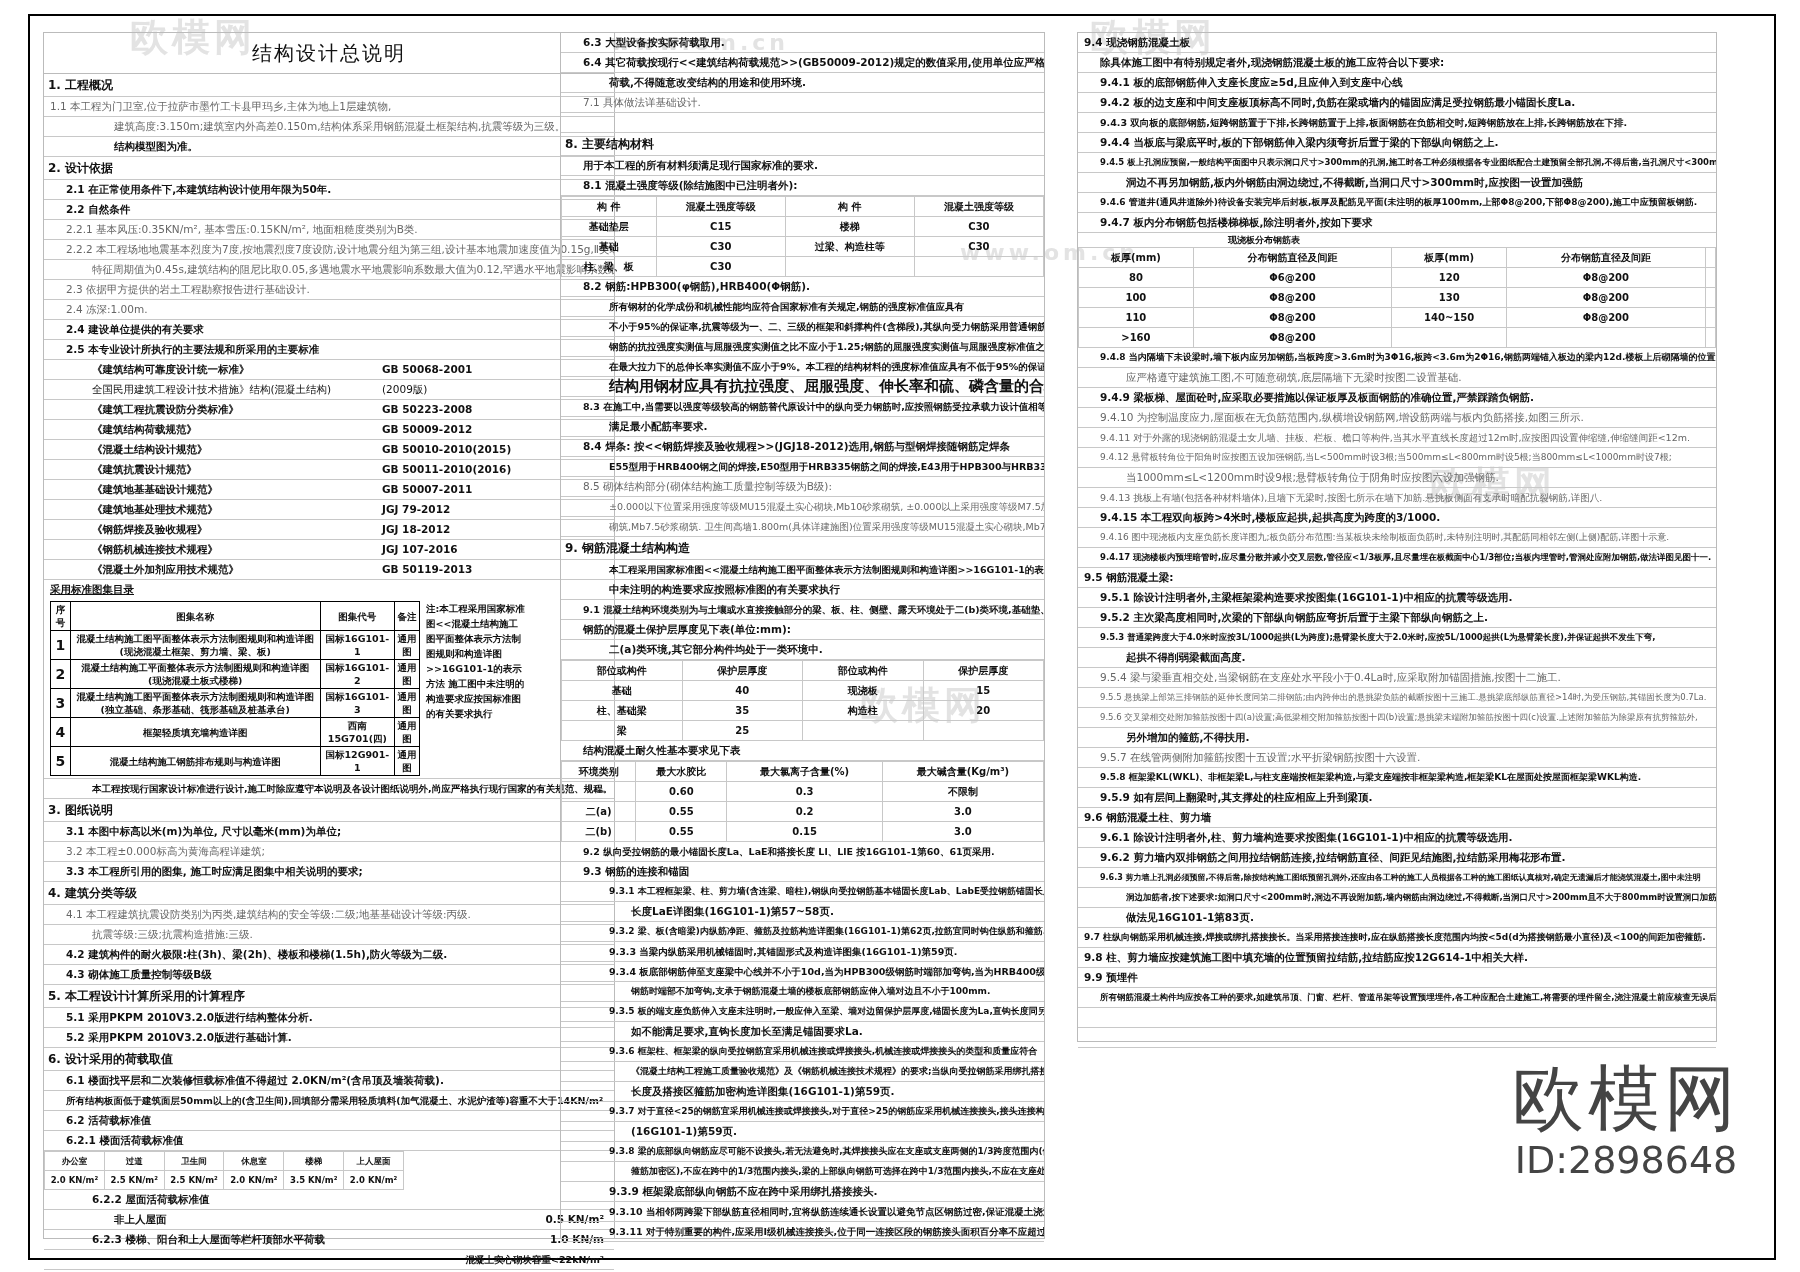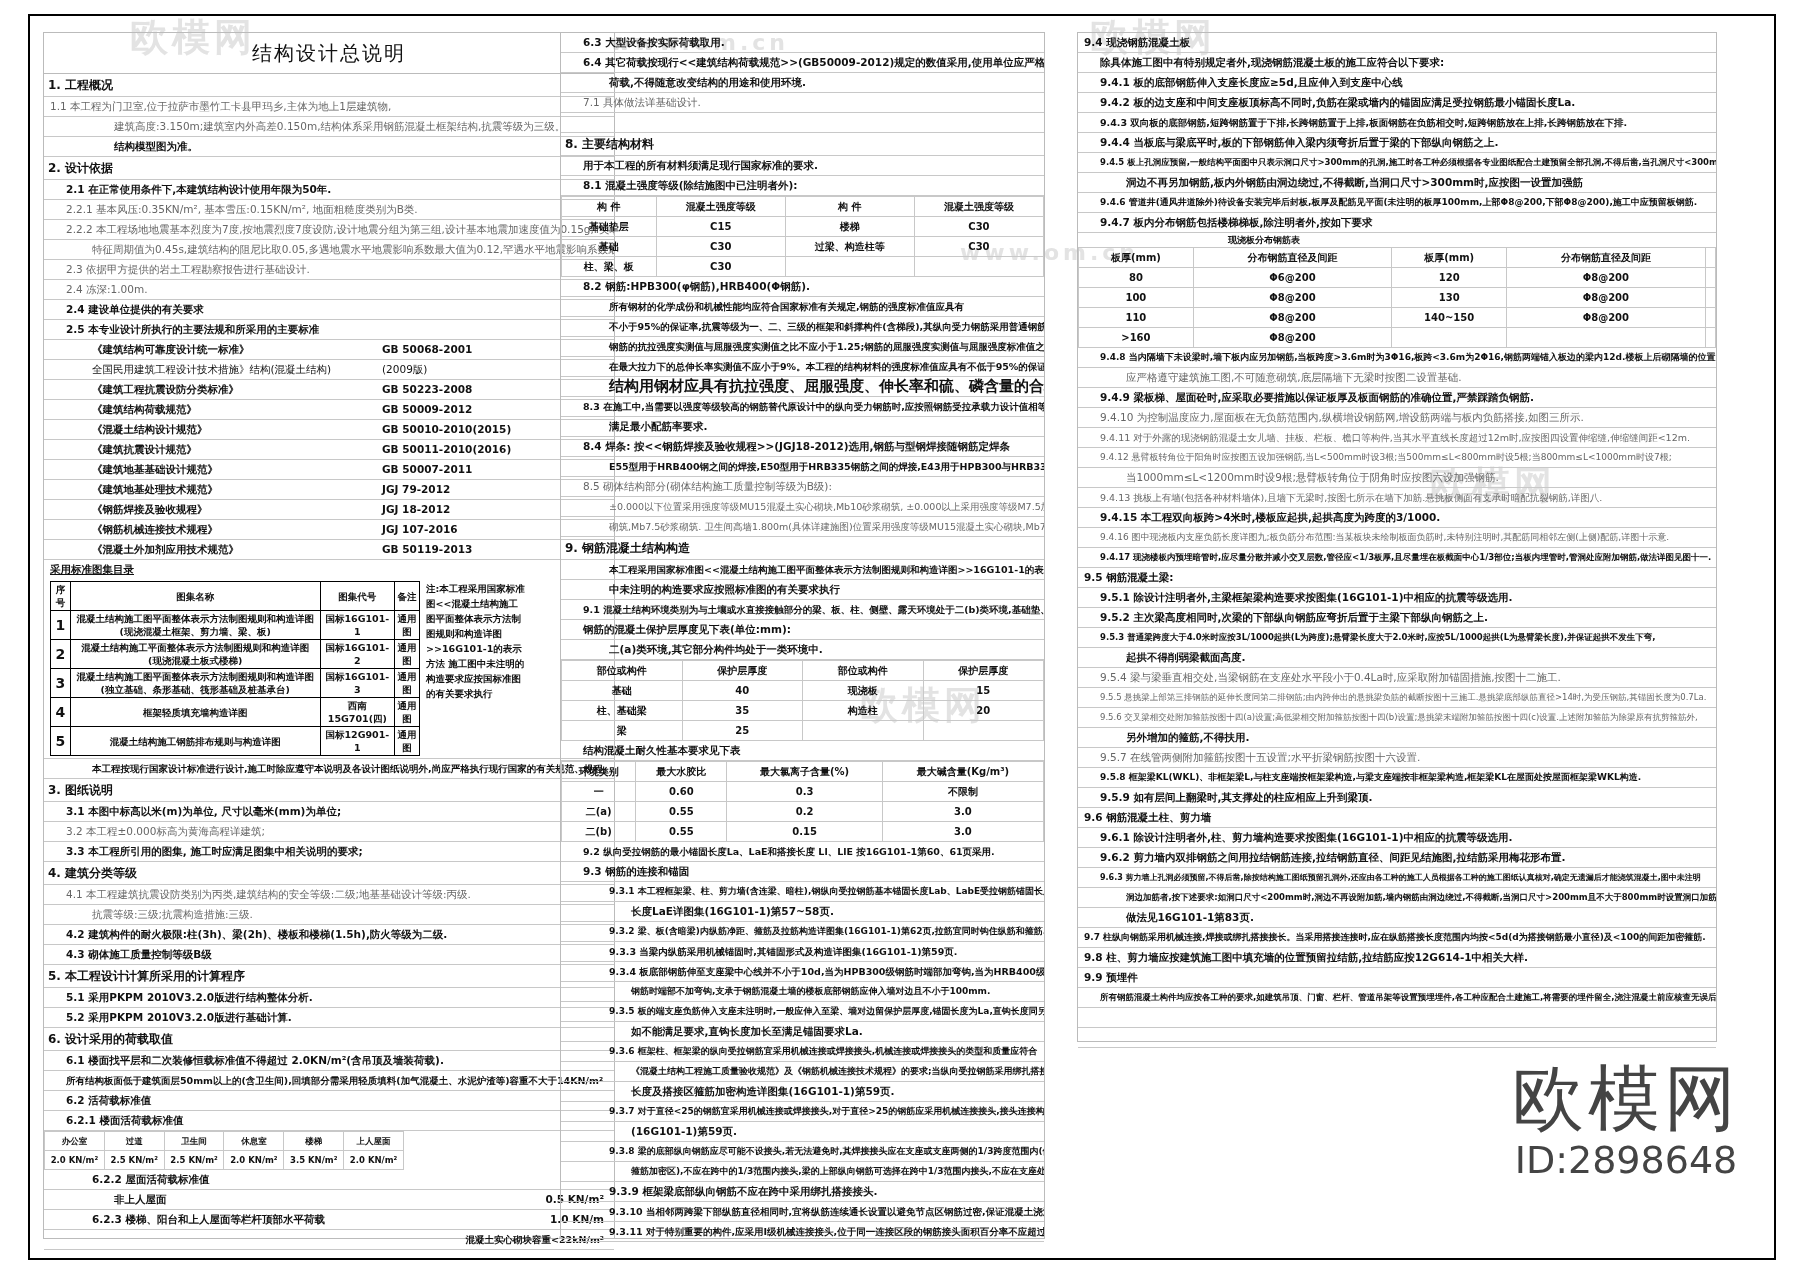--- a/index.html
+++ b/index.html
@@ -48,20 +48,21 @@
 
 <div class="col c1">
   <div class="title">结构设计总说明</div>
   <div class="h1">1.  工程概况</div>
   <div class="row light">1.1  本工程为门卫室,位于拉萨市墨竹工卡县甲玛乡,主体为地上1层建筑物,</div>
   <div class="row light i3">建筑高度:3.150m;建筑室内外高差0.150m,结构体系采用钢筋混凝土框架结构,抗震等级为三级。</div>
   <div class="row b i3">结构模型图为准。</div>
 
   <div class="h1">2.  设计依据</div>
   <div class="row b i1">2.1  在正常使用条件下,本建筑结构设计使用年限为50年.</div>
+  <div class="row b i1">2.2  自然条件</div>
   <div class="row light i1">2.2.1  基本风压:0.35KN/m², 基本雪压:0.15KN/m², 地面粗糙度类别为B类.</div>
   <div class="row light i1">2.2.2  本工程场地地震基本烈度为7度,按地震烈度7度设防,设计地震分组为第三组,设计基本地震加速度值为0.15g,Ⅱ类场地,</div>
   <div class="row light i2">特征周期值为0.45s,建筑结构的阻尼比取0.05,多遇地震水平地震影响系数最大值为0.12,罕遇水平地震影响系数最大值为0.72.</div>
   <div class="row light i1">2.3  依据甲方提供的岩土工程勘察报告进行基础设计.</div>
   <div class="row light i1">2.4  冻深:1.00m.</div>
   <div class="row b i1">2.4  建设单位提供的有关要求</div>
   <div class="row b i1">2.5  本专业设计所执行的主要法规和所采用的主要标准</div>
   <div class="row b i2 kv">
       <span class="k">《建筑结构可靠度设计统一标准》</span>
       <span class="v">GB  50068-2001</span>

